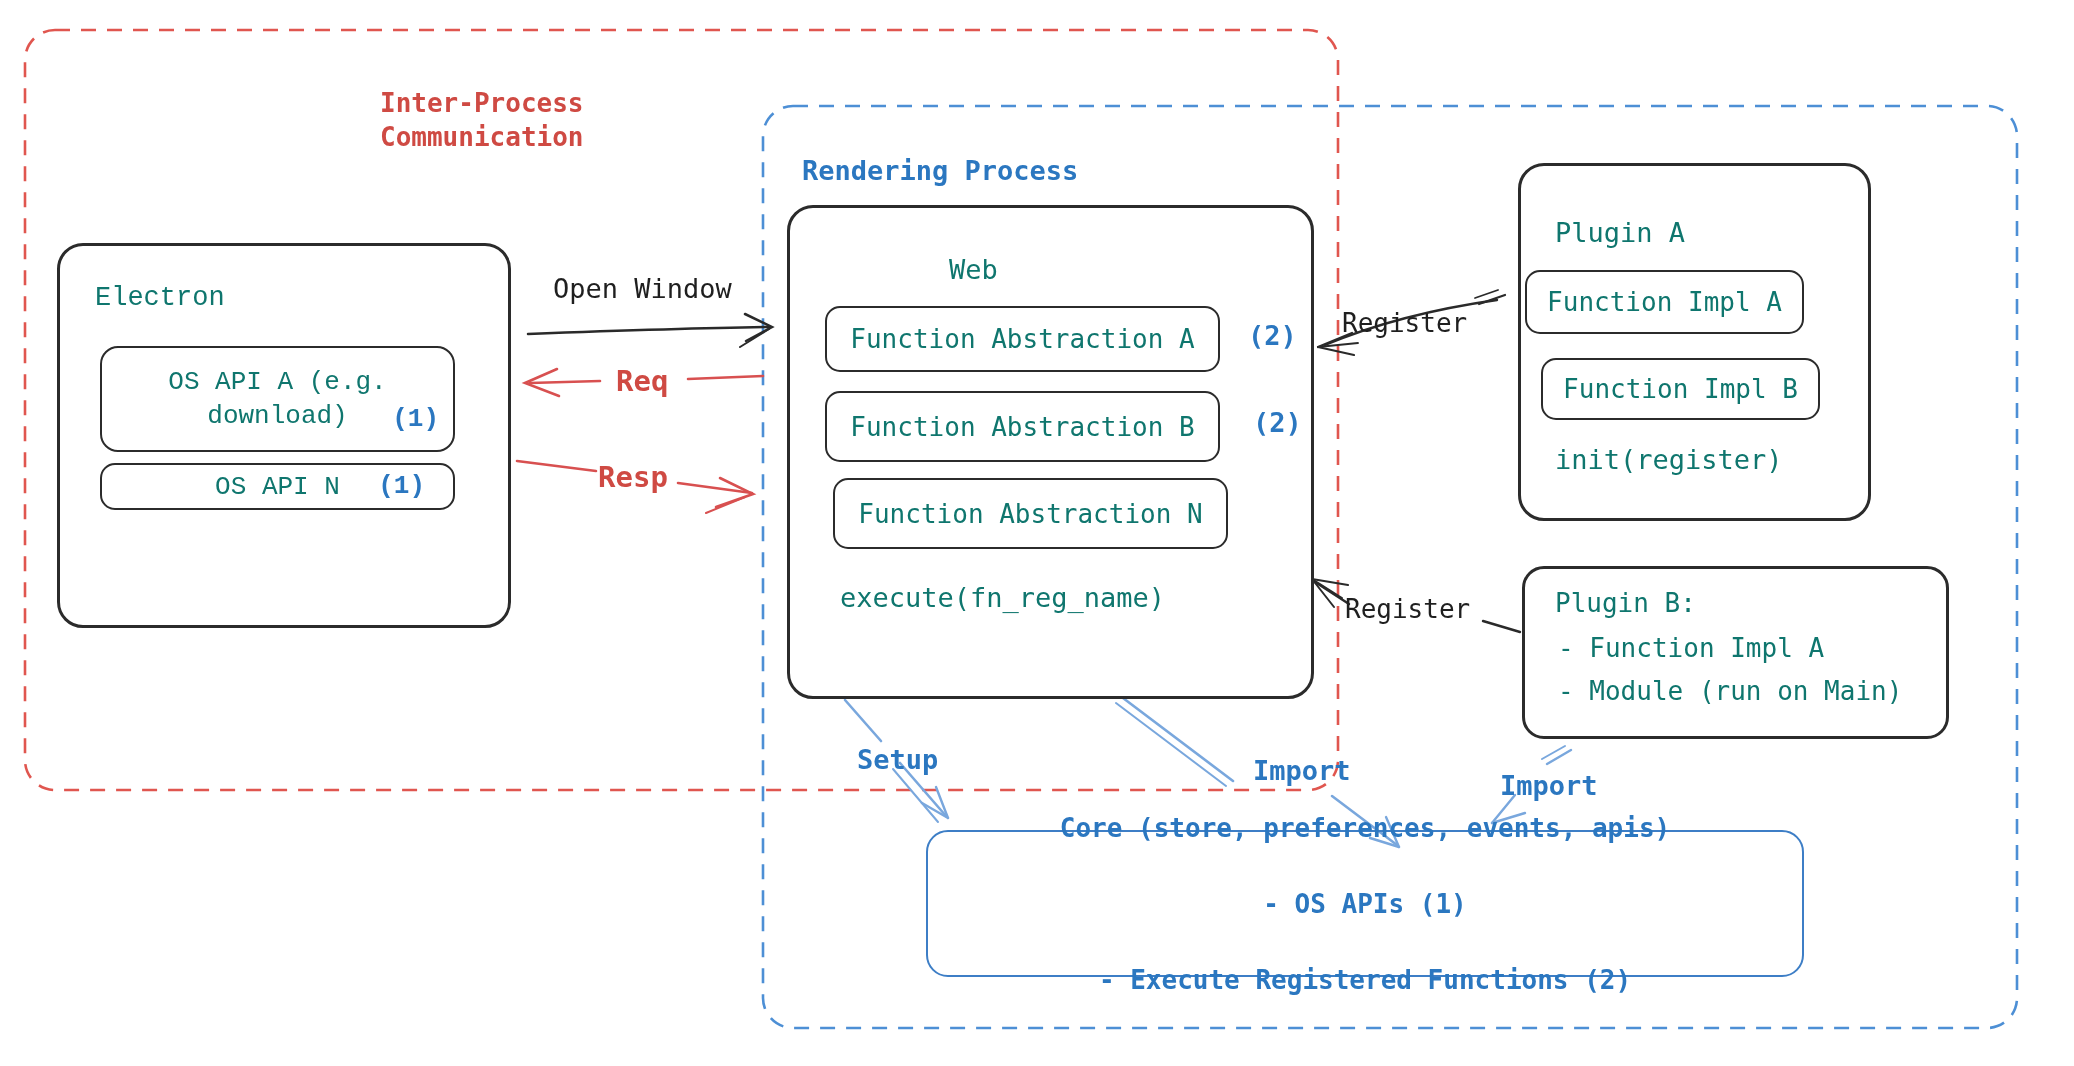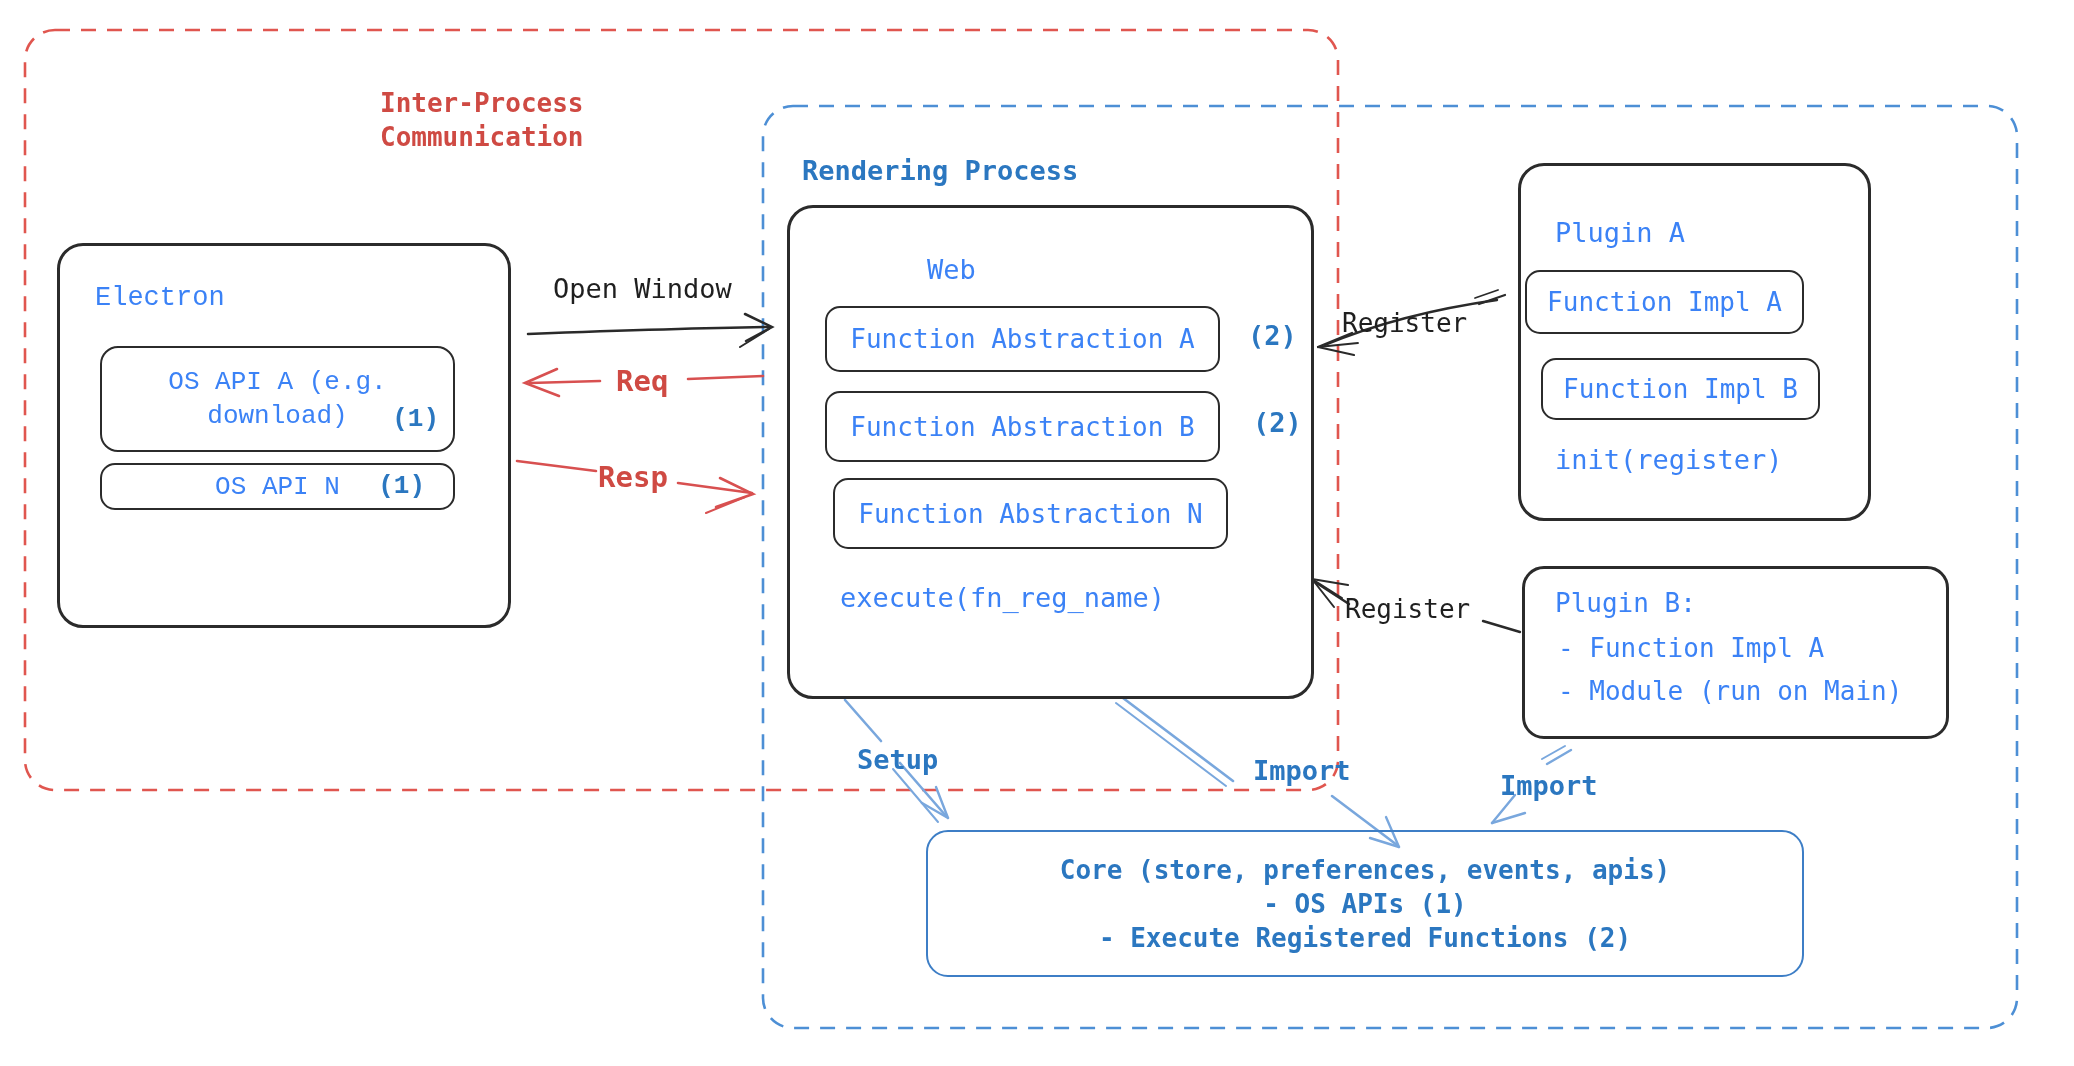--- a/index.html
+++ b/index.html
@@ -11,21 +11,21 @@
   }
   #overlay{position:absolute;left:0;top:0;z-index:1;}
   .box{position:absolute;border:3px solid #2b2b2b;border-radius:26px;background:transparent;z-index:2;}
   .subbox{position:absolute;border:2.5px solid #2b2b2b;border-radius:15px;background:transparent;
           display:flex;align-items:center;justify-content:center;flex-direction:column;}
   .lbl{position:absolute;z-index:3;white-space:pre;line-height:34px;font-size:26px;font-weight:500;}
   .black{color:#1f1f1f;}
   .blue{color:#2b77c0;font-weight:600;}
   .red{color:#cf4a43;font-weight:600;}
   .badge{color:#2b77c0;font-weight:600;font-size:26px;position:absolute;z-index:3;white-space:pre;}
-  .boxtext{font-size:26px;font-weight:500;color:#3b82f6;white-space:pre;line-height:34px;}
+  .boxtext{font-size:26px;font-weight:500;color:#0f766e;white-space:pre;line-height:34px;}
   .core-box{position:absolute;border:2.5px solid #3d7ec6;border-radius:22px;z-index:2;
             display:flex;flex-direction:column;align-items:center;justify-content:center;}
   .core-line{color:#2b77c0;font-weight:600;font-size:26px;line-height:34px;white-space:pre;text-align:center;}
   .arrow-lbl-big{font-size:29px;font-weight:700;line-height:36px;}
 </style>
 </head>
 <body>
 
 <div id="stage">
 
@@ -104,21 +104,21 @@
       <div class="boxtext">download)</div>
       <div class="badge" style="right:14px;bottom:16px;">(1)</div>
     </div>
     <div class="subbox" style="left:40px;top:217px;width:351px;height:43px;">
       <div class="boxtext">OS API N</div>
       <div class="badge" style="right:28px;top:6px;">(1)</div>
     </div>
   </div>
 
   <div class="box" style="left:787px;top:205px;width:521px;height:488px;">
-    <div class="boxtext" style="position:absolute;left:137px;top:45px;font-size:27px;">Web</div>
+    <div class="boxtext" style="position:absolute;left:159px;top:45px;font-size:27px;">Web</div>
     <div class="subbox" style="left:35px;top:98px;width:391px;height:62px;">
       <div class="boxtext">Function Abstraction A</div>
     </div>
     <div class="badge" style="left:458px;top:112px;font-size:27px;">(2)</div>
     <div class="subbox" style="left:35px;top:183px;width:391px;height:67px;">
       <div class="boxtext">Function Abstraction B</div>
     </div>
     <div class="badge" style="left:463px;top:199px;font-size:27px;">(2)</div>
     <div class="subbox" style="left:35px;top:270px;width:391px;height:67px;margin-left:8px;">
       <div class="boxtext">Function Abstraction N</div>
@@ -136,21 +136,21 @@
     </div>
     <div class="boxtext" style="position:absolute;left:34px;top:277px;font-size:27px;">init(register)</div>
   </div>
 
   <div class="box" style="left:1522px;top:566px;width:421px;height:167px;border-radius:22px;">
     <div class="boxtext" style="position:absolute;left:30px;top:17px;">Plugin B:</div>
     <div class="boxtext" style="position:absolute;left:33px;top:62px;">- Function Impl A</div>
     <div class="boxtext" style="position:absolute;left:33px;top:105px;">- Module (run on Main)</div>
   </div>
 
-  <div class="core-box" style="left:926px;top:830px;width:874px;height:143px;">
+  <div class="core-box" style="left:926px;top:830px;width:874px;height:143px;gap:42px;">
     <div class="core-line">Core (store, preferences, events, apis)</div>
     <div class="core-line">- OS APIs (1)</div>
     <div class="core-line">- Execute Registered Functions (2)</div>
   </div>
 
   <div class="lbl black" style="left:553px;top:272px;font-size:27px;">Open Window</div>
   <div class="lbl red arrow-lbl-big" style="left:616px;top:363px;">Req</div>
   <div class="lbl red arrow-lbl-big" style="left:598px;top:459px;">Resp</div>
   <div class="lbl black" style="left:1342px;top:306px;">Register</div>
   <div class="lbl black" style="left:1345px;top:592px;">Register</div>

